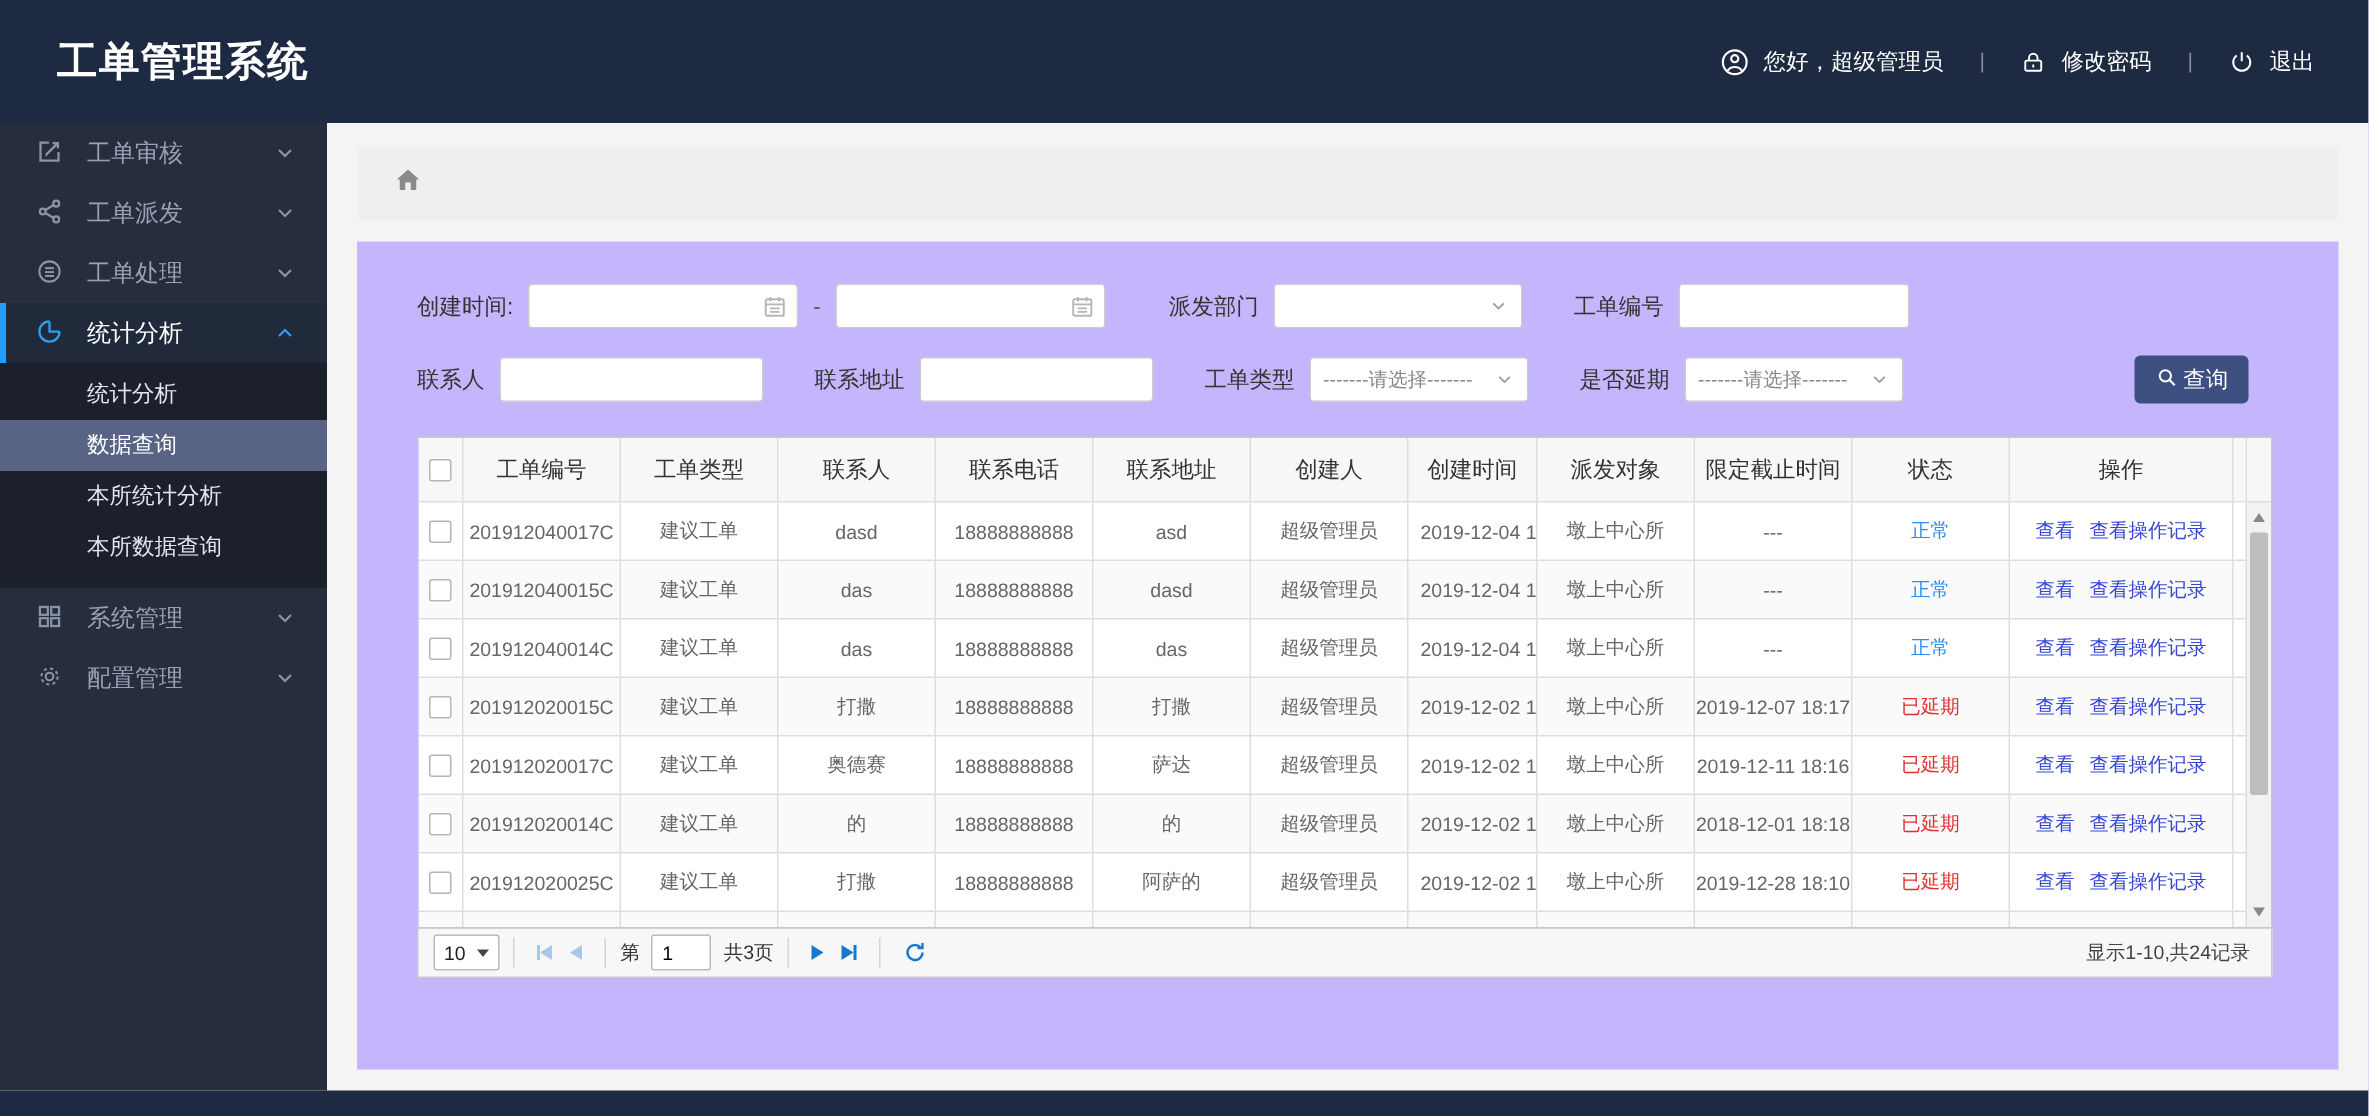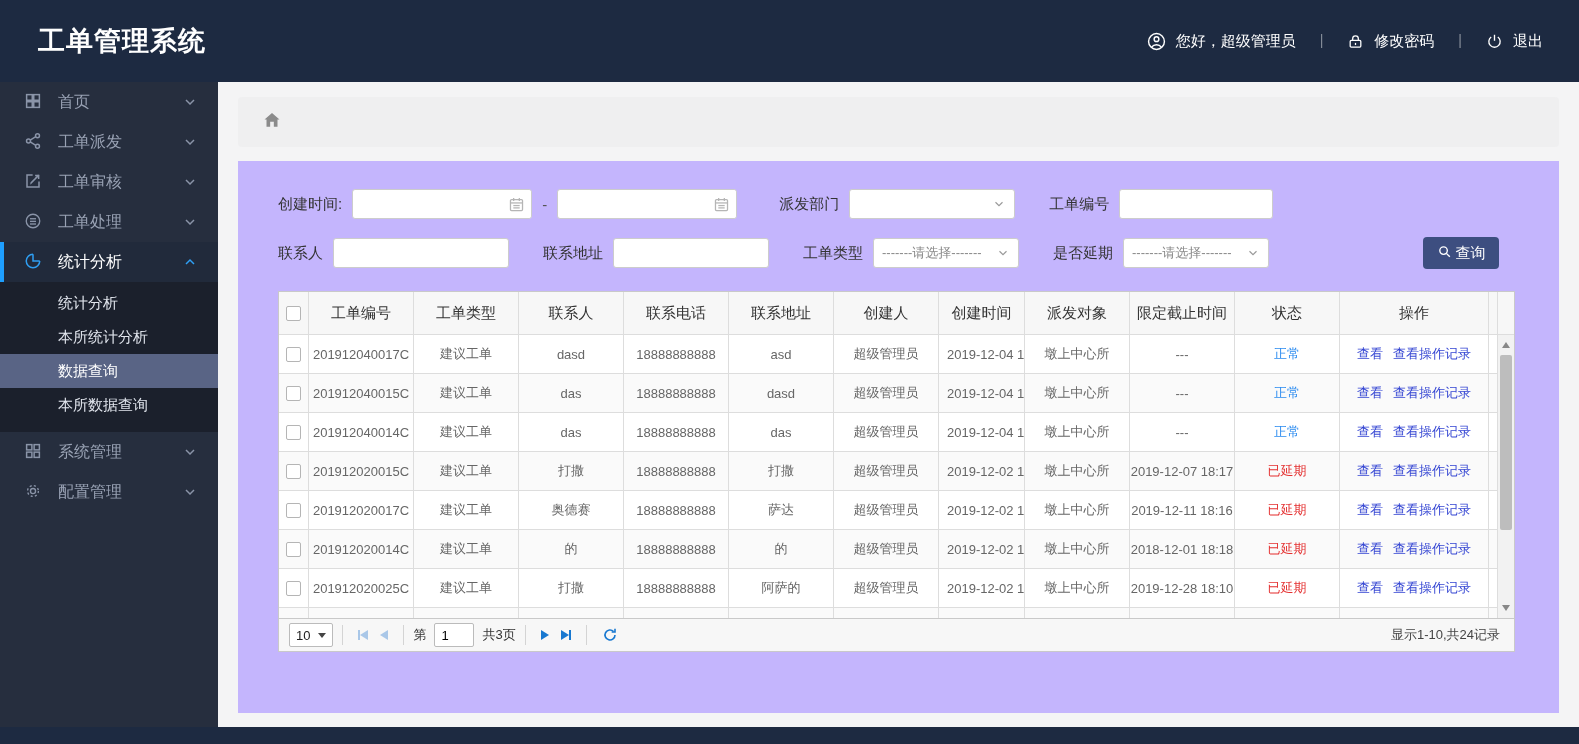--- a/index.html
+++ b/index.html
@@ -134,55 +134,43 @@
     </div>
   </div>
 </header>
 
 <div class="layout">
 
   <aside class="sidebar">
     <nav id="side-menu">
         <div class="menu-item">
           <span class="mi-icon"><svg width="18" height="18" viewBox="0 0 24 24" fill="none" stroke="currentColor" stroke-width="2">
-              <rect x="3.5" y="3.5" width="7.5" height="7.5"></rect>
-              <rect x="13" y="3.5" width="7.5" height="7.5"></rect>
-              <rect x="3.5" y="13" width="7.5" height="7.5"></rect>
-              <rect x="13" y="13" width="7.5" height="7.5"></rect>
-            </svg></span>
-          <span class="mi-label">首页</span>
+              <path d="M20 12.5V20H4V4h7.5"></path>
+              <path d="M9.5 14.5 19 5l-0.2-0.2L14.5 9.3l-5 5z"></path>
+              <path d="M14.8 4.5l4.7 0 0 4.7"></path>
+            </svg></span>
+          <span class="mi-label">工单审核</span>
           <span class="mi-caret"><svg width="16" height="16" viewBox="0 0 24 24" fill="none" stroke="currentColor" stroke-width="2.2">
               <polyline points="6,9 12,15 18,9"></polyline>
             </svg></span>
         </div>
         <div class="menu-item">
           <span class="mi-icon"><svg width="18" height="18" viewBox="0 0 24 24" fill="none" stroke="currentColor" stroke-width="2">
               <circle cx="18" cy="5" r="2.6"></circle>
               <circle cx="6" cy="12" r="2.6"></circle>
               <circle cx="18" cy="19" r="2.6"></circle>
               <line x1="8.3" y1="10.7" x2="15.7" y2="6.3"></line>
               <line x1="8.3" y1="13.3" x2="15.7" y2="17.7"></line>
             </svg></span>
           <span class="mi-label">工单派发</span>
           <span class="mi-caret"><svg width="16" height="16" viewBox="0 0 24 24" fill="none" stroke="currentColor" stroke-width="2.2">
               <polyline points="6,9 12,15 18,9"></polyline>
             </svg></span>
         </div>
         <div class="menu-item">
-          <span class="mi-icon"><svg width="18" height="18" viewBox="0 0 24 24" fill="none" stroke="currentColor" stroke-width="2">
-              <path d="M20 12.5V20H4V4h7.5"></path>
-              <path d="M9.5 14.5 19 5l-0.2-0.2L14.5 9.3l-5 5z"></path>
-              <path d="M14.8 4.5l4.7 0 0 4.7"></path>
-            </svg></span>
-          <span class="mi-label">工单审核</span>
-          <span class="mi-caret"><svg width="16" height="16" viewBox="0 0 24 24" fill="none" stroke="currentColor" stroke-width="2.2">
-              <polyline points="6,9 12,15 18,9"></polyline>
-            </svg></span>
-        </div>
-        <div class="menu-item">
           <span class="mi-icon"><svg width="18" height="18" viewBox="0 0 24 24" fill="none" stroke="currentColor" stroke-width="1.8">
               <circle cx="12" cy="12" r="9"></circle>
               <line x1="8" y1="9" x2="16" y2="9"></line>
               <line x1="8" y1="12.5" x2="16" y2="12.5"></line>
               <line x1="8" y1="16" x2="16" y2="16"></line>
             </svg></span>
           <span class="mi-label">工单处理</span>
           <span class="mi-caret"><svg width="16" height="16" viewBox="0 0 24 24" fill="none" stroke="currentColor" stroke-width="2.2">
               <polyline points="6,9 12,15 18,9"></polyline>
             </svg></span>
@@ -192,22 +180,22 @@
               <path d="M12 3a9 9 0 1 0 9 9"></path>
               <path d="M12 3v9h9"></path>
             </svg></span>
           <span class="mi-label">统计分析</span>
           <span class="mi-caret"><svg width="16" height="16" viewBox="0 0 24 24" fill="none" stroke="currentColor" stroke-width="2.2">
               <polyline points="6,15 12,9 18,15"></polyline>
             </svg></span>
         </div>
         <div class="submenu">
           <div class="sub-item">统计分析</div>
+          <div class="sub-item selected">数据查询</div>
           <div class="sub-item">本所统计分析</div>
-          <div class="sub-item selected">数据查询</div>
           <div class="sub-item">本所数据查询</div>
         </div>
         <div class="menu-item">
           <span class="mi-icon"><svg width="18" height="18" viewBox="0 0 24 24" fill="none" stroke="currentColor" stroke-width="2">
               <rect x="3.5" y="3.5" width="7" height="7"></rect>
               <rect x="13.5" y="3.5" width="7" height="7"></rect>
               <rect x="3.5" y="13.5" width="7" height="7"></rect>
               <rect x="13.5" y="13.5" width="7" height="7"></rect>
             </svg></span>
           <span class="mi-label">系统管理</span>

